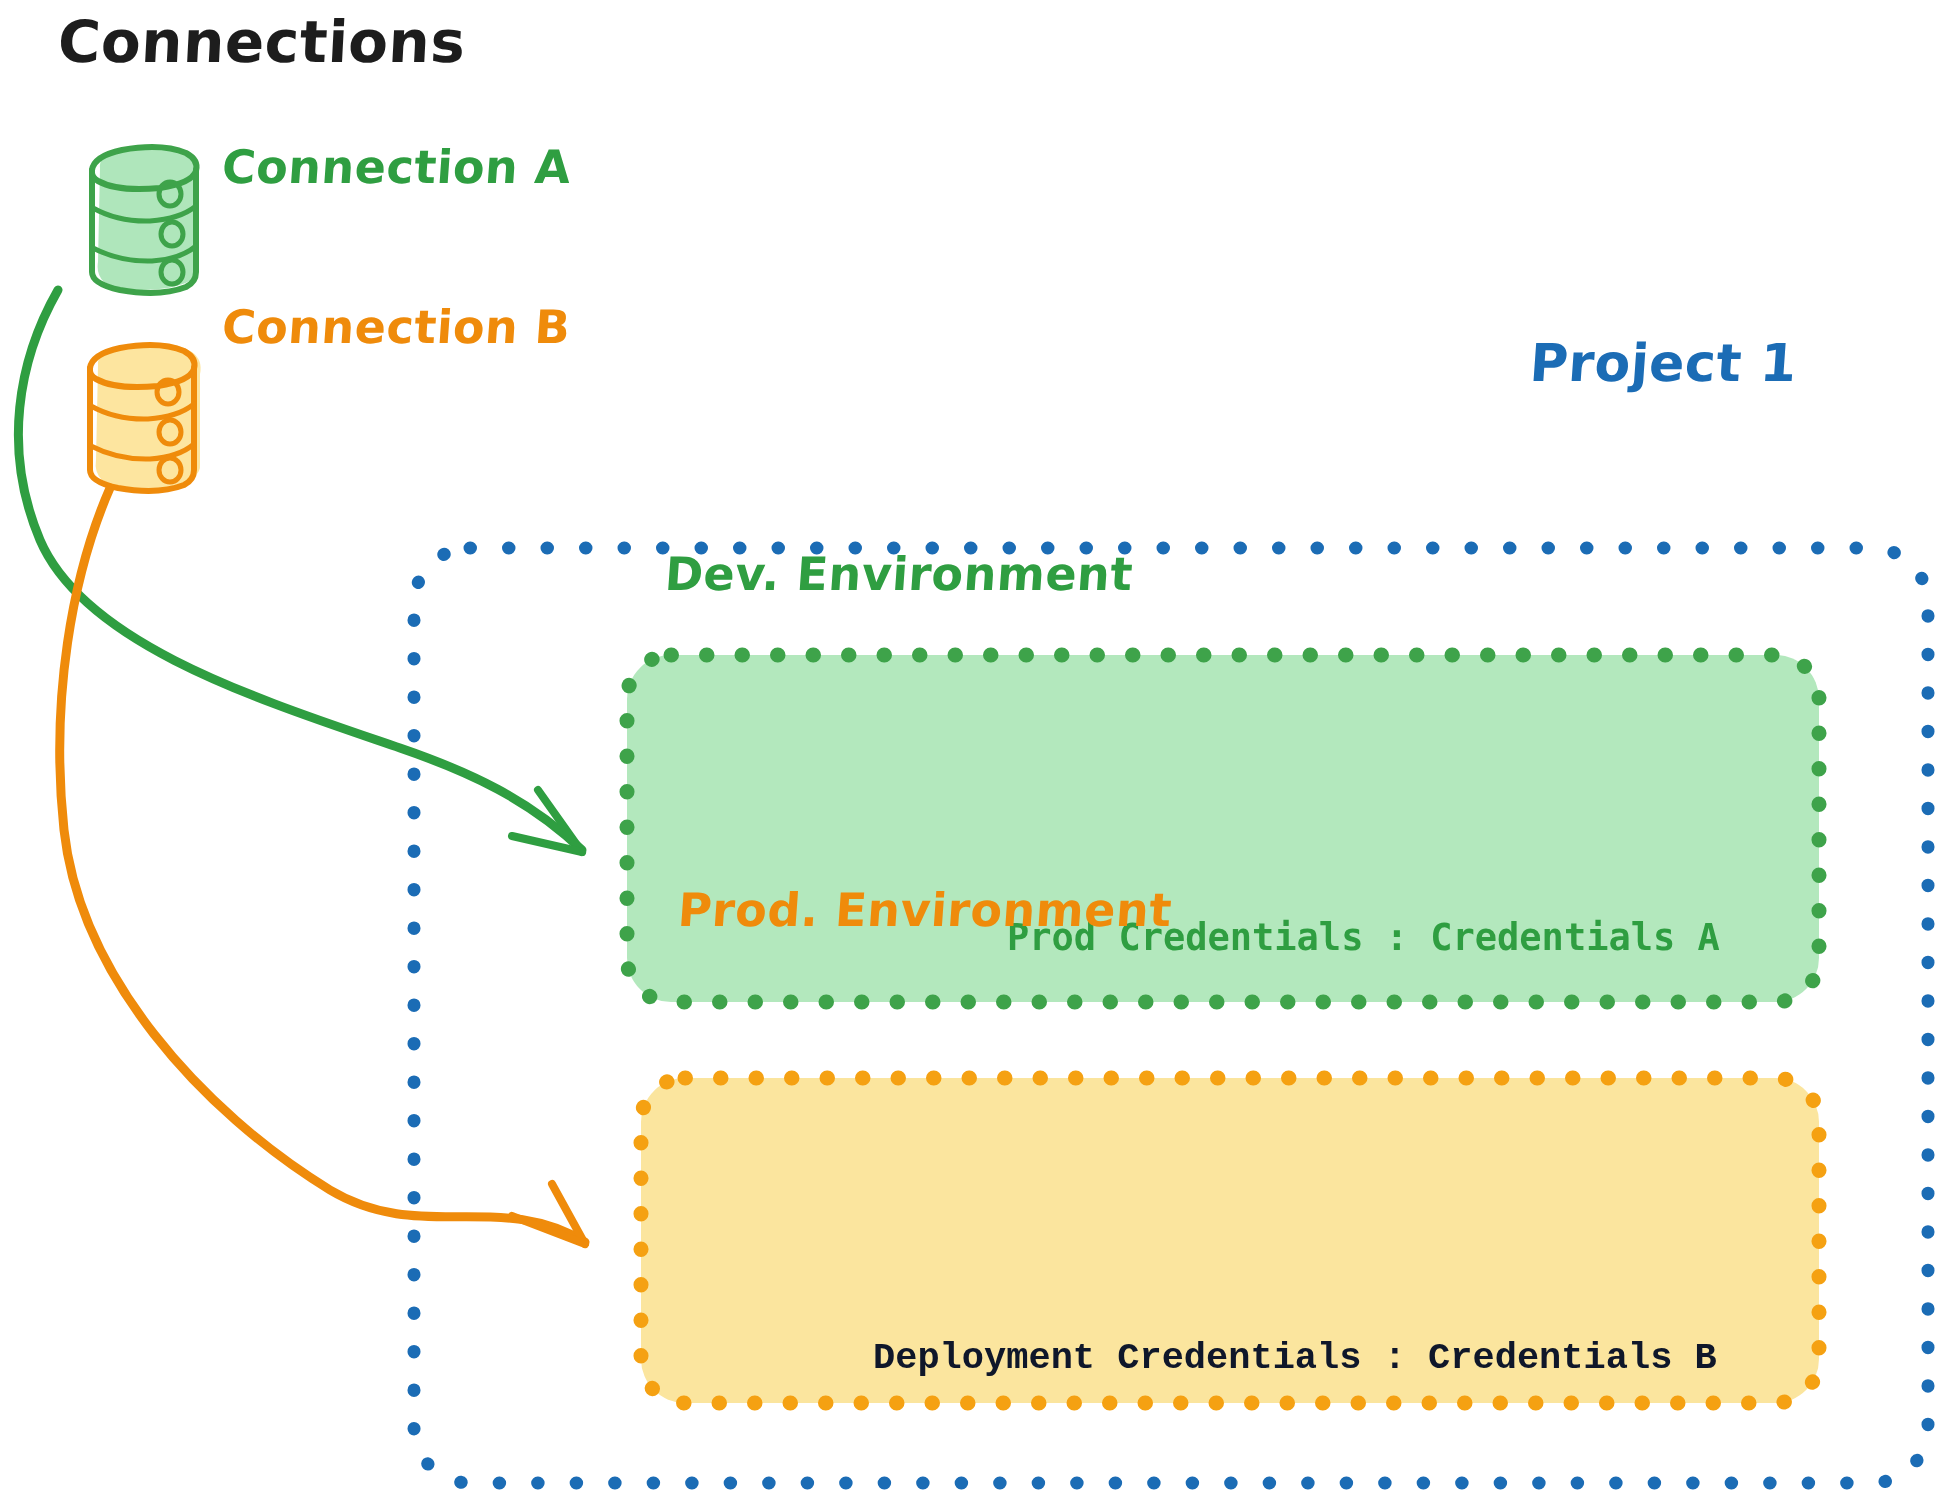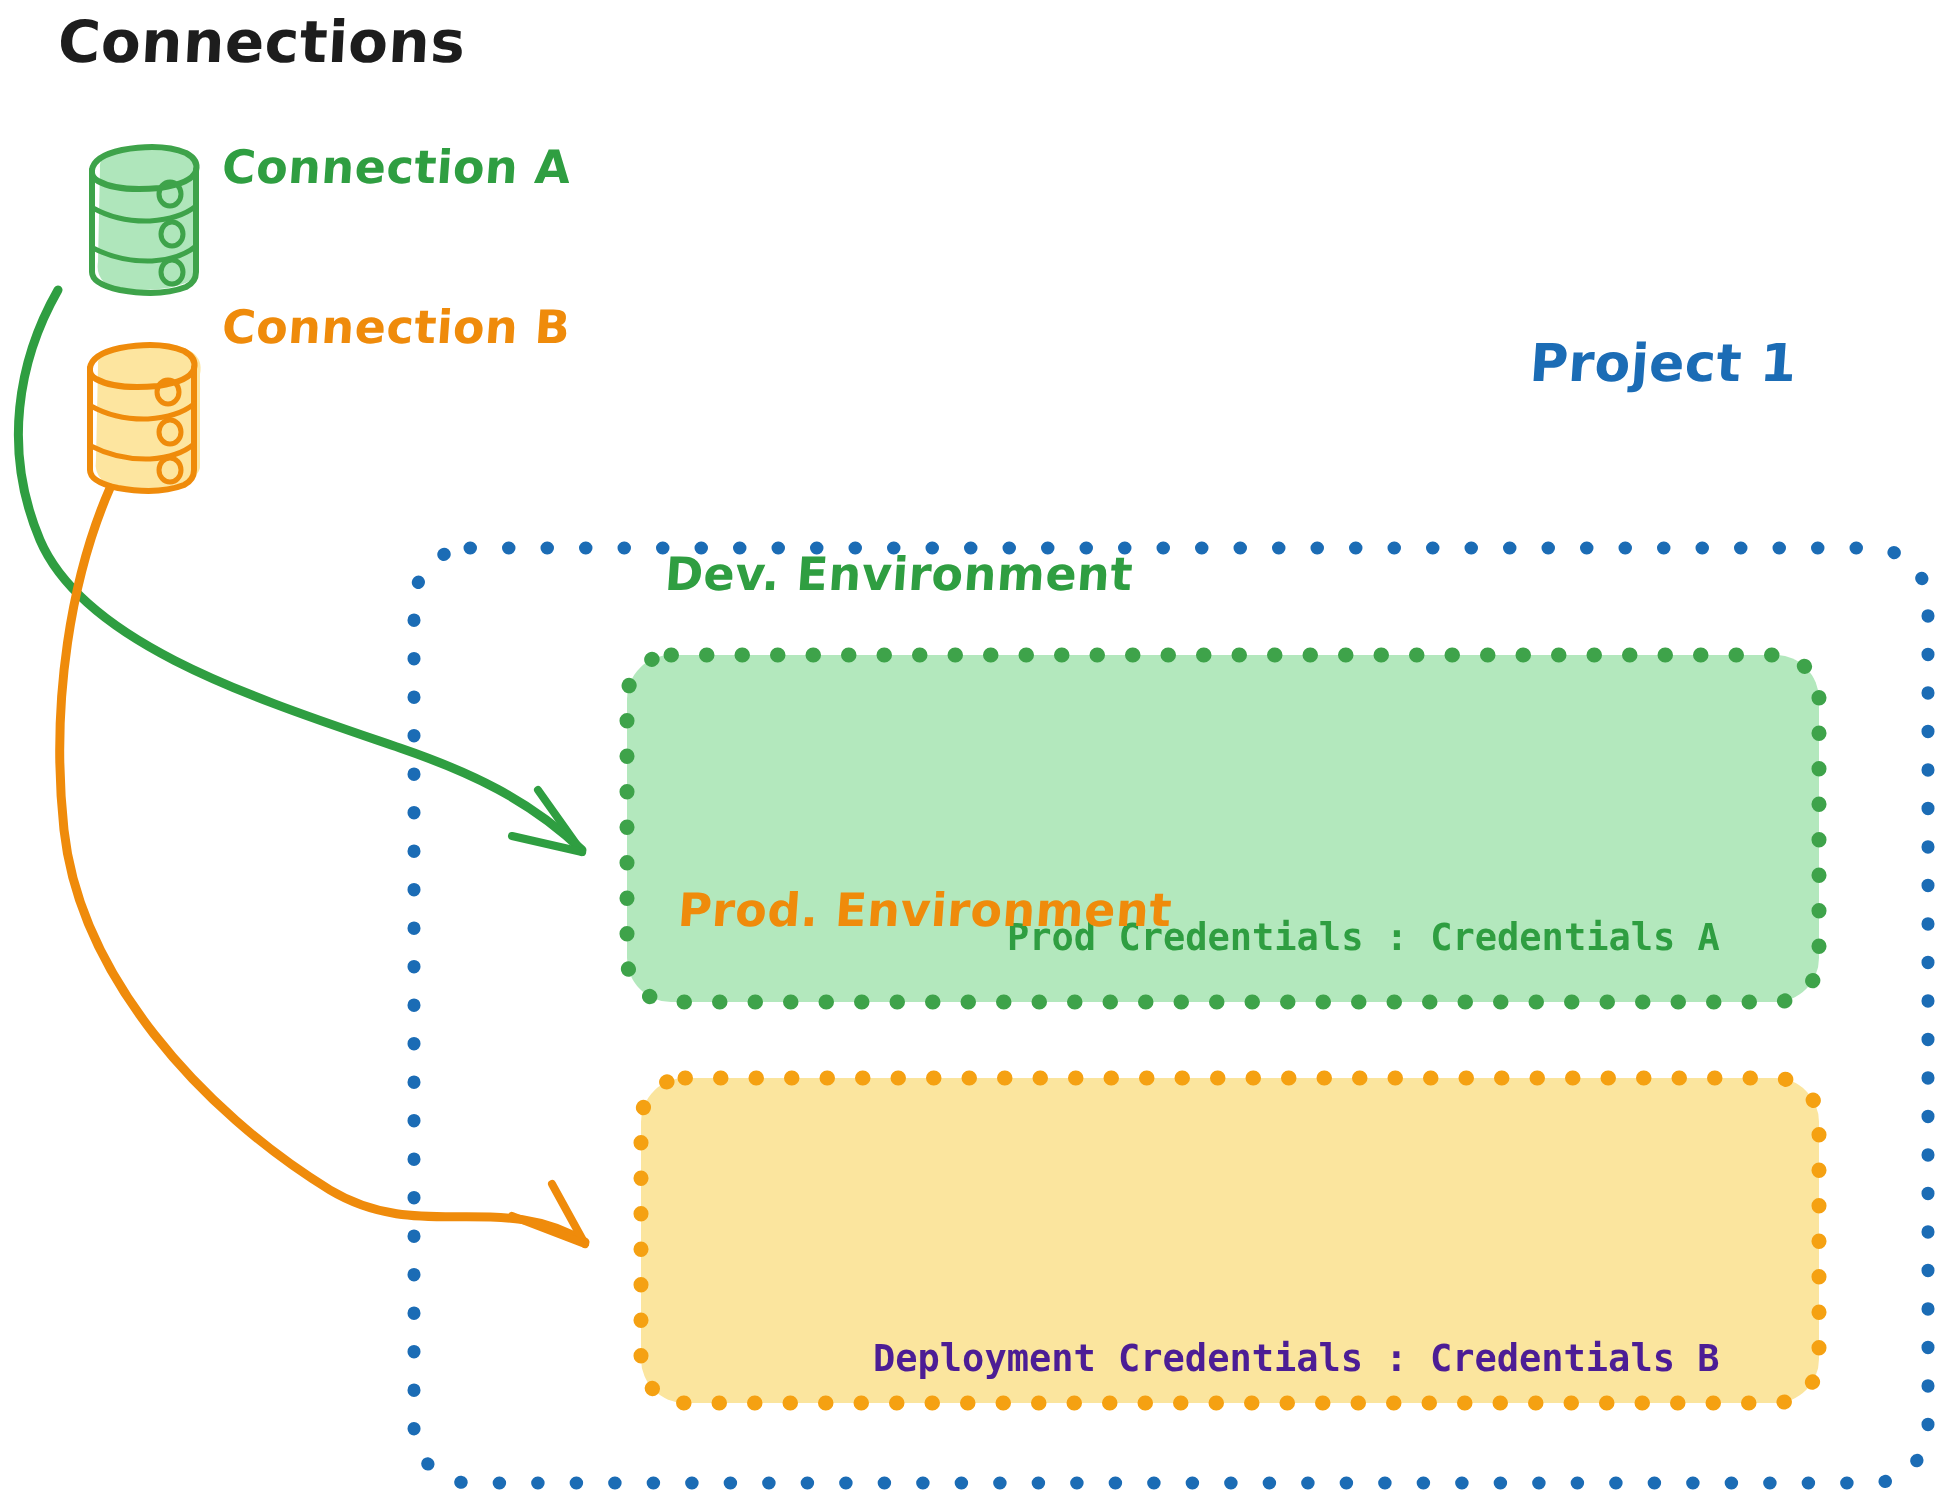--- a/index.html
+++ b/index.html
@@ -84,21 +84,22 @@
   #label-dev-creds {
     left: 1007px;
     top: 916px;
     font-size: 37px;
     color: #2f9e41;
   }
   #label-prod-creds {
     left: 873px;
     top: 1337px;
     font-size: 37px;
-    color: #4c1d95;
+    color: #0f172a;
+    font-family: Liberation Mono, monospace;
   }
 </style>
 </head>
 <body>
 
 <div id="canvas">
 
   <svg class="svg-layer" viewBox="0 0 1948 1506">
 
     <g>

